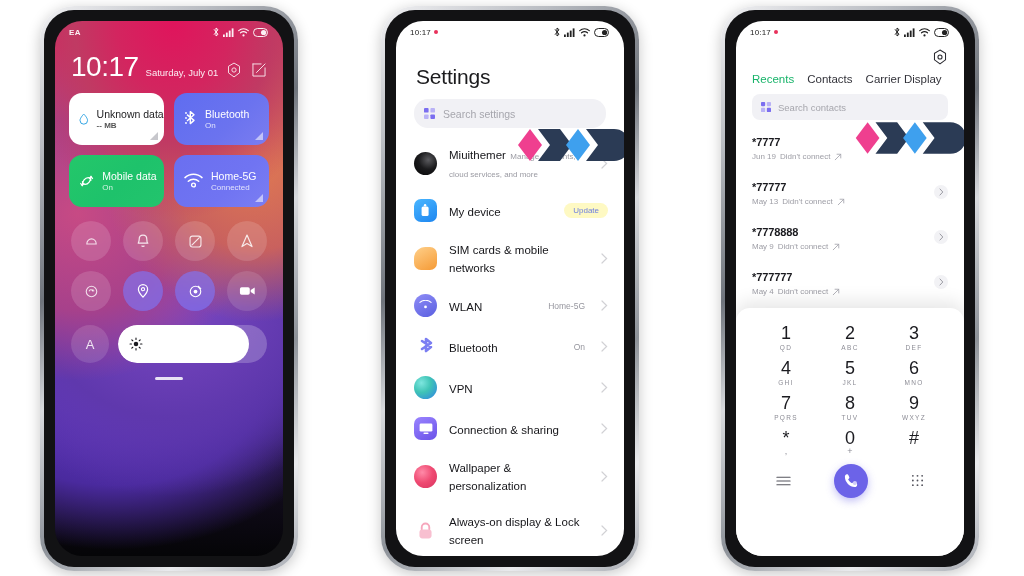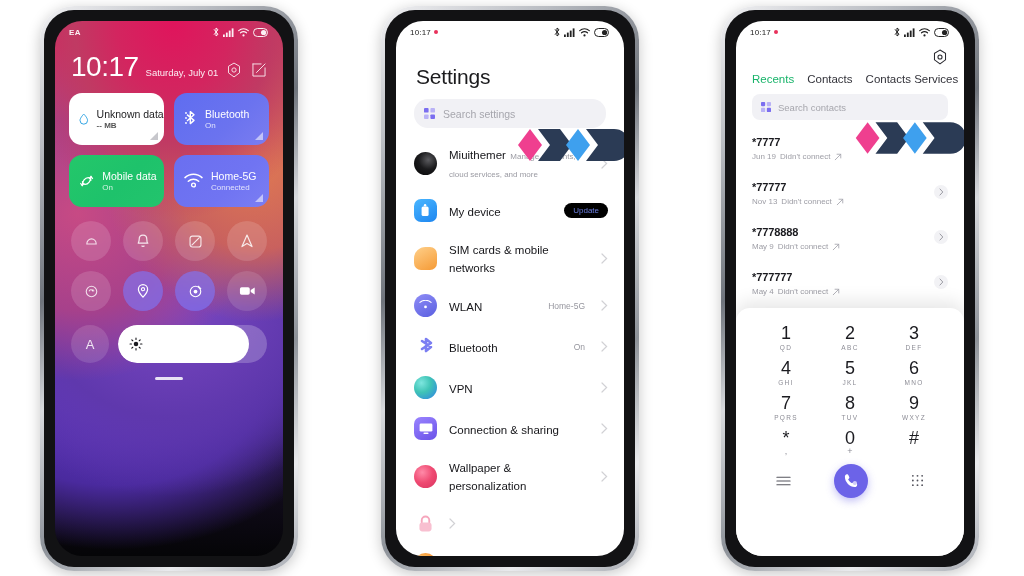--- a/index.html
+++ b/index.html
@@ -131,21 +131,21 @@
     display:flex; align-items:center; gap:12px;
     padding: 9px 16px 9px 18px; min-height: 39px;
   }
   .set-ico { width: 23px; height: 23px; border-radius: 7px; flex:none; position:relative; }
   .set-ico.round { border-radius:50%; }
   .set-txt { flex:1; min-width:0; }
   .set-name { font-size: 11.5px; color:#16161a; font-weight:400; line-height:1.25; }
   .set-sub  { font-size: 8px; color:#9a9aa2; line-height:1.3; margin-top:1px; }
   .set-val  { font-size: 8.5px; color:#97979f; margin-right:4px; white-space:nowrap;}
   .pill-update {
-    font-size: 8px; color:#6d7fe0; background:#000000;
+    font-size: 8px; color:#6d7fe0; background:#fef9c3;
     padding: 3px 9px; border-radius: 10px; white-space:nowrap;
   }
   .chev { flex:none; opacity:.45; }
 
   
   #dial-screen { background:#fff; }
   #dial-screen .statusbar { color:#222; }
   .dial-gear { display:flex; justify-content:flex-end; padding: 6px 16px 0; }
   .tabs { display:flex; gap:13px; padding: 8px 16px 0; align-items:baseline; }
   .tab { font-size: 11.5px; color:#33333a; white-space:nowrap; }
@@ -507,20 +507,23 @@
               </svg>
           </div>
 
           <div class="set-row">
             <span class="set-ico" style="background:transparent;">
               <svg width="17" height="19" viewBox="0 0 18 20" style="position:absolute;left:3px;top:2px">
                   <path d="M5 9V6.6a4 4 0 0 1 8 0V9" stroke="#f6a7bd" stroke-width="2" fill="none" stroke-linecap="round"></path>
                   <rect x="2.6" y="9" width="12.8" height="9.4" rx="3" fill="#f8bfd0"></rect>
                 </svg>
             </span>
+            <span class="set-txt">
+              <span class="set-name">Always-on display &amp; Lock screen</span>
+            </span>
             <svg class="chev" width="7" height="11" viewBox="0 0 7 11">
                 <path d="M1 1 5.6 5.5 1 10" stroke="#9a9aa2" stroke-width="1.2" fill="none" stroke-linecap="round"></path>
               </svg>
           </div>
 
           <div class="set-row">
             <span class="set-ico round" style="background:radial-gradient(circle at 42% 38%, #ffd46b 0%, #f79a3c 50%, #ef7a2c 100%);"></span>
             <span class="set-txt">
               <span class="set-name">Display</span>
             </span>
@@ -575,21 +578,21 @@
         <div class="dial-gear">
           <svg width="16" height="16" viewBox="0 0 18 18">
               <path d="M9 1.2 15.2 4.8v7.4L9 16.8 2.8 12.2V4.8z" stroke="#2a2a30" stroke-width="1.2" fill="none"></path>
               <circle cx="9" cy="9" r="2.3" stroke="#2a2a30" stroke-width="1.2" fill="none"></circle>
             </svg>
         </div>
 
         <div class="tabs">
           <span class="tab active">Recents</span>
           <span class="tab">Contacts</span>
-          <span class="tab">Contacts Services</span>
+          <span class="tab">Carrier Display</span>
         </div>
 
         <div class="dial-search">
           <svg width="10" height="10" viewBox="0 0 12 12">
               <rect x="0" y="0" width="5" height="5" rx="1" fill="#7b6ef0"></rect>
               <rect x="7" y="0" width="5" height="5" rx="1" fill="#b9b2f6"></rect>
               <rect x="0" y="7" width="5" height="5" rx="1" fill="#b9b2f6"></rect>
               <rect x="7" y="7" width="5" height="5" rx="1" fill="#7b6ef0"></rect>
             </svg>
           <span class="search-ph">Search contacts</span>
@@ -611,21 +614,21 @@
               <svg width="5" height="8" viewBox="0 0 5 8">
                   <path d="M1 1 3.8 4 1 7" stroke="#9a9aa2" stroke-width="1" fill="none" stroke-linecap="round"></path>
                 </svg>
             </span>
           </div>
 
           <div class="call-row">
             <span class="call-txt">
               <span class="call-num">*77777</span>
               <span class="call-meta">
-                <span>Nov 13</span>
+                <span>May 13</span>
                 <span>Didn't connect</span>
                 <svg width="8" height="8" viewBox="0 0 9 9">
                     <path d="M1.4 7.6 7.6 1.4M3.4 1.4h4.2v4.2" stroke="#a8a8b0" stroke-width="1" fill="none" stroke-linecap="round" stroke-linejoin="round"></path>
                   </svg>
               </span>
             </span>
             <span class="call-chev">
               <svg width="5" height="8" viewBox="0 0 5 8">
                   <path d="M1 1 3.8 4 1 7" stroke="#9a9aa2" stroke-width="1" fill="none" stroke-linecap="round"></path>
                 </svg>

